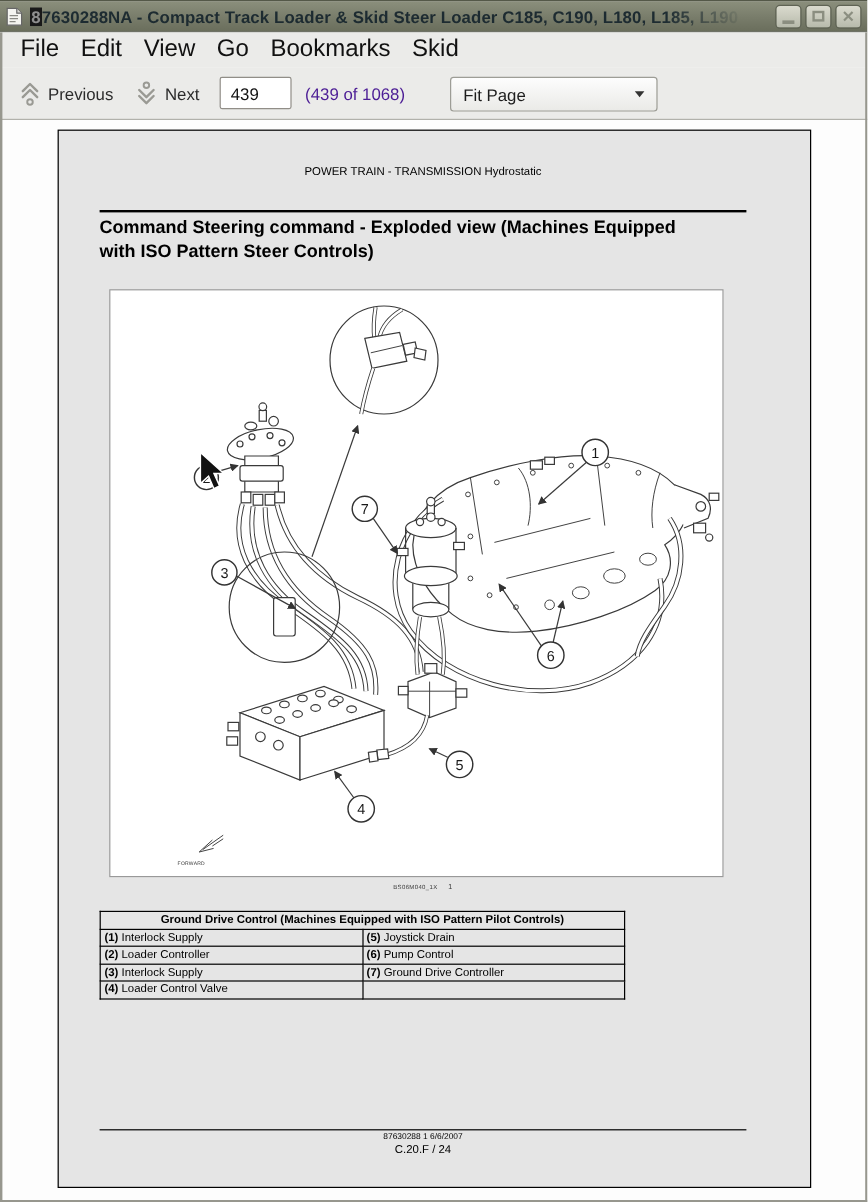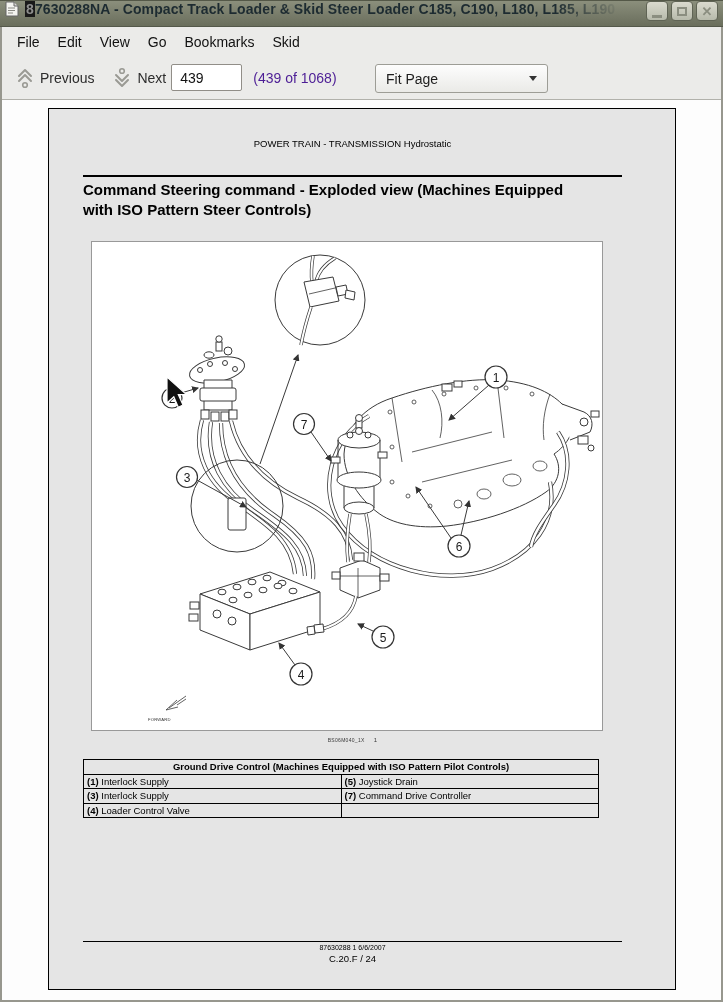--- a/index.html
+++ b/index.html
@@ -5,62 +5,62 @@
   * { box-sizing: border-box; margin: 0; padding: 0; }
   html,body { width:723px; height:1002px; }
   body { font-family: "Liberation Sans", sans-serif; background:#fff; overflow:hidden; }
   .window { position:relative; width:723px; height:1002px; background:#fdfdfd; overflow:hidden; }
   .frame { position:absolute; left:0; right:0; top:27px; bottom:0; border:2px solid #97978e; border-top:none; pointer-events:none; z-index:60; }
 
   
   .titlebar { position:absolute; top:0; left:0; width:100%; height:27px;
     background:linear-gradient(#8b8f7c, #787c6a 55%, #6a6e5c);
     border-top:1px solid #545848; border-bottom:1px solid #54584a;
-    display:flex; align-items:flex-start; padding:0 5px; gap:6px; }
+    display:flex; align-items:center; padding:0 5px; gap:6px; }
   .win-icon { width:14px; height:16px; flex:0 0 auto; }
   .title-text { flex:1 1 auto; font-size:14px; font-weight:bold; color:#1d2b31;
     white-space:nowrap; overflow:hidden; letter-spacing:0.1px;
     -webkit-mask-image:linear-gradient(90deg,#000 86%,transparent 97%);
             mask-image:linear-gradient(90deg,#000 86%,transparent 97%); }
   .title-first { background:#191919; color:#8f8f8f; padding:0 1px; }
   .win-buttons { display:flex; gap:3px; flex:0 0 auto; }
   .win-btn { width:22px; height:20px; border:1px solid #5f6354; border-radius:4px;
     background:linear-gradient(#dadace,#b7baab); display:flex; align-items:center; justify-content:center; cursor:default; }
   .g-min { width:10px; height:3px; background:#8b8e80; margin-top:10px; }
   .g-max { width:10px; height:9px; border:2px solid #8b8e80; }
   .g-close { font-size:13px; font-weight:bold; color:#8b8e80; line-height:1; }
 
   
   .menubar { position:absolute; top:27px; left:0; width:100%; height:29px; background:#ebebe9;
     display:flex; align-items:center; padding-left:8px; }
-  .menu-item { font-size:14px; color:#111; padding:5px 9px; }
+  .menu-item { font-size:20px; color:#111; padding:5px 9px; }
 
   
   .toolbar { position:absolute; top:56px; left:0; width:100%; height:44px; background:#ebebe9;
     border-bottom:1px solid #b1b1ab; display:flex; align-items:center; padding-left:10px; }
   .nav-btn { display:flex; align-items:center; gap:5px; padding:3px 5px; font-size:14px; color:#2c2c2c; }
-  .page-input { width:71px; height:27px; border:1px solid #918e88; border-radius:2px;
+  .page-input { margin-left:12px; width:60px; height:27px; border:1px solid #918e88; border-radius:2px;
     font-size:14px; font-family:"Liberation Sans",sans-serif; padding-left:8px; color:#111; background:#fff; }
   .page-count { margin-left:11px; font-size:14px; color:#4c1d95; }
   .zoom-dd { position:absolute; left:375px; top:8px; width:173px; height:29px;
     border:1px solid #9d9d96; border-radius:3px; background:linear-gradient(#fdfdfd,#eaeae7);
     display:flex; align-items:center; justify-content:space-between; padding:0 10px; font-size:14px; color:#1d1d1d; }
   .dd-arrow { width:0; height:0; border-left:4px solid transparent; border-right:4px solid transparent; border-top:5px solid #333; }
 
   
   .docarea { position:absolute; top:100px; left:0; right:0; bottom:0; background:#fdfdfd; }
   .page { position:absolute; left:48px; top:8px; width:628px; height:882px; background:#e5e5e5; border:1px solid #000; }
   .run-head { position:absolute; top:29px; left:34px; width:539px; text-align:center; font-size:9.5px; color:#000; }
   .rule { position:absolute; top:66px; left:34px; width:539px; border-top:2px solid #000; }
   .doc-title { position:absolute; top:71px; left:34px; width:560px; font-size:15px; font-weight:bold; color:#000; line-height:20px; }
   .figure-box { position:absolute; top:132px; left:42px; width:512px; height:490px; border:1px solid #999; background:#fff; }
   .fig-caption { position:absolute; top:628px; left:34px; width:539px; text-align:center; font-size:5px; color:#3a3a3a; letter-spacing:0.3px; }
   .fig-caption .pg { margin-left:9px; font-size:6px; }
 
-  .parts-table { position:absolute; top:650px; left:34px; width:516px; border-collapse:collapse; table-layout:fixed; }
+  .parts-table { position:absolute; top:650px; left:34px; width:438px; border-collapse:collapse; table-layout:fixed; }
   .parts-table th, .parts-table td { border:1px solid #000; font-size:9.5px; padding:1px 3px 1.5px 3px; height:13px; vertical-align:middle; }
   .parts-table th { font-weight:bold; text-align:center; }
   .pn { font-weight:bold; }
 
   .f-rule { position:absolute; top:832px; left:34px; width:539px; border-top:1px solid #000; }
   .f1 { position:absolute; top:835px; left:34px; width:539px; text-align:center; font-size:7px; color:#000; }
   .f2 { position:absolute; top:844px; left:34px; width:539px; text-align:center; font-size:9.5px; color:#000; }
 
   
   .ln { fill:none; stroke:#3a3a3a; stroke-width:1; }
@@ -342,22 +342,26 @@
       <table class="parts-table">
         <tbody>
             <tr>
           <th colspan="2">Ground Drive Control (Machines Equipped with ISO Pattern Pilot Controls)</th>
         </tr>
         <tr>
           <td style="width:50%;"><span class="pn">(1)</span> <span>Interlock Supply</span></td>
           <td style="width:50%;margin-top:44px;"><span class="pn">(5)</span> <span>Joystick Drain</span></td>
         </tr>
         <tr>
+          <td><span class="pn">(2)</span> <span>Loader Controller</span></td>
+          <td><span class="pn">(6)</span> <span>Pump Control</span></td>
+        </tr>
+        <tr>
           <td><span class="pn">(3)</span> <span>Interlock Supply</span></td>
-          <td><span class="pn">(7)</span> <span>Command Drive Controller</span></td>
+          <td><span class="pn">(7)</span> <span>Ground Drive Controller</span></td>
         </tr>
         <tr>
           <td><span class="pn">(4)</span> <span>Loader Control Valve</span></td>
           <td><span class="pn"></span> <span></span></td>
         </tr>
       </tbody>
         </table>
 
       <div class="f-rule"></div>
       <div class="f1">87630288 1 6/6/2007</div>

